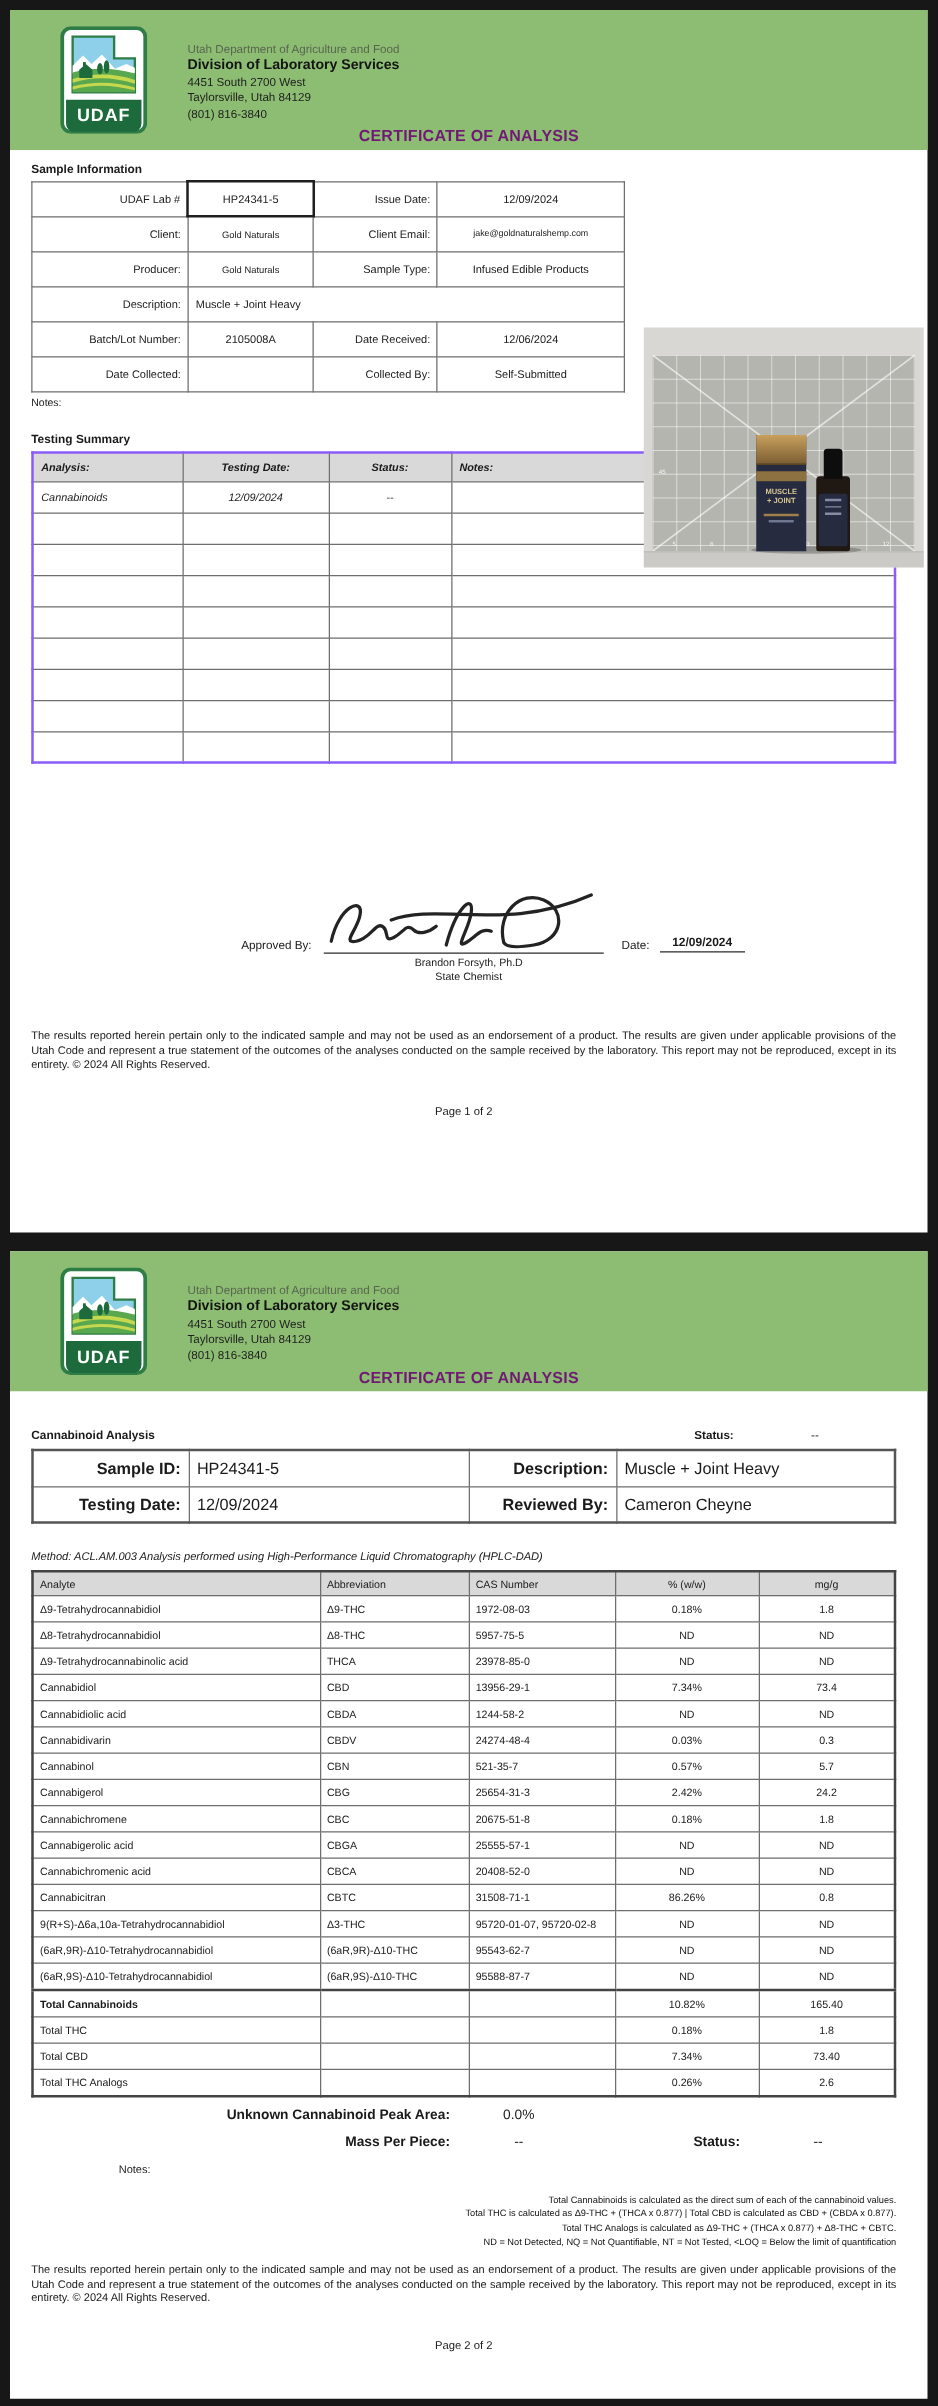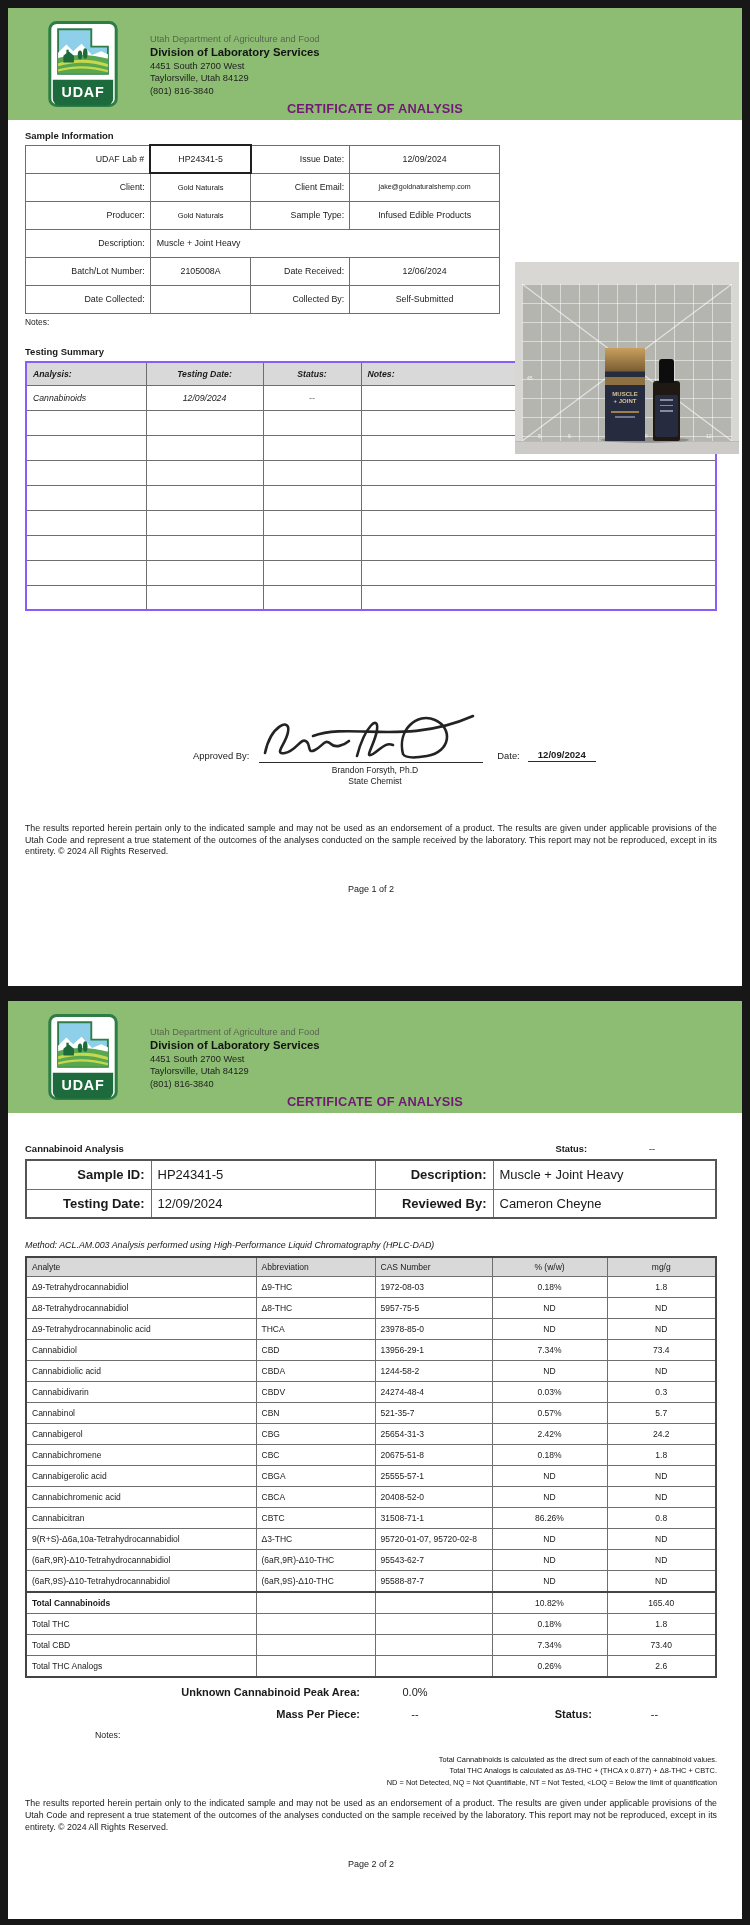--- a/index.html
+++ b/index.html
@@ -547,20 +547,21 @@
       <div class="sum-label">Mass Per Piece:</div>
       <div class="sum-value">--</div>
       <div class="sum-status-label">Status:</div>
       <div class="sum-status-value">--</div>
     </div>
 
     <div class="notes2">Notes:</div>
 
     <div class="footnotes">
       <div>Total Cannabinoids is calculated as the direct sum of each of the cannabinoid values.</div>
+      <div>Total THC is calculated as Δ9-THC + (THCA x 0.877)  |  Total CBD is calculated as CBD + (CBDA x 0.877).</div>
       <div>Total THC Analogs is calculated as Δ9-THC + (THCA x 0.877) + Δ8-THC + CBTC.</div>
       <div>ND = Not Detected, NQ = Not Quantifiable, NT = Not Tested, &lt;LOQ = Below the limit of quantification</div>
     </div>
 
     <p class="disclaimer p2-disclaimer">The results reported herein pertain only to the indicated sample and may not be used as an endorsement of a product. The results are given under applicable provisions of the Utah Code and represent a true statement of the outcomes of the analyses conducted on the sample received by the laboratory. This report may not be reproduced, except in its entirety. © 2024 All Rights Reserved.</p>
     <div class="page-label">Page 2 of 2</div>
   </div>
 </div>
 
 </body></html>

